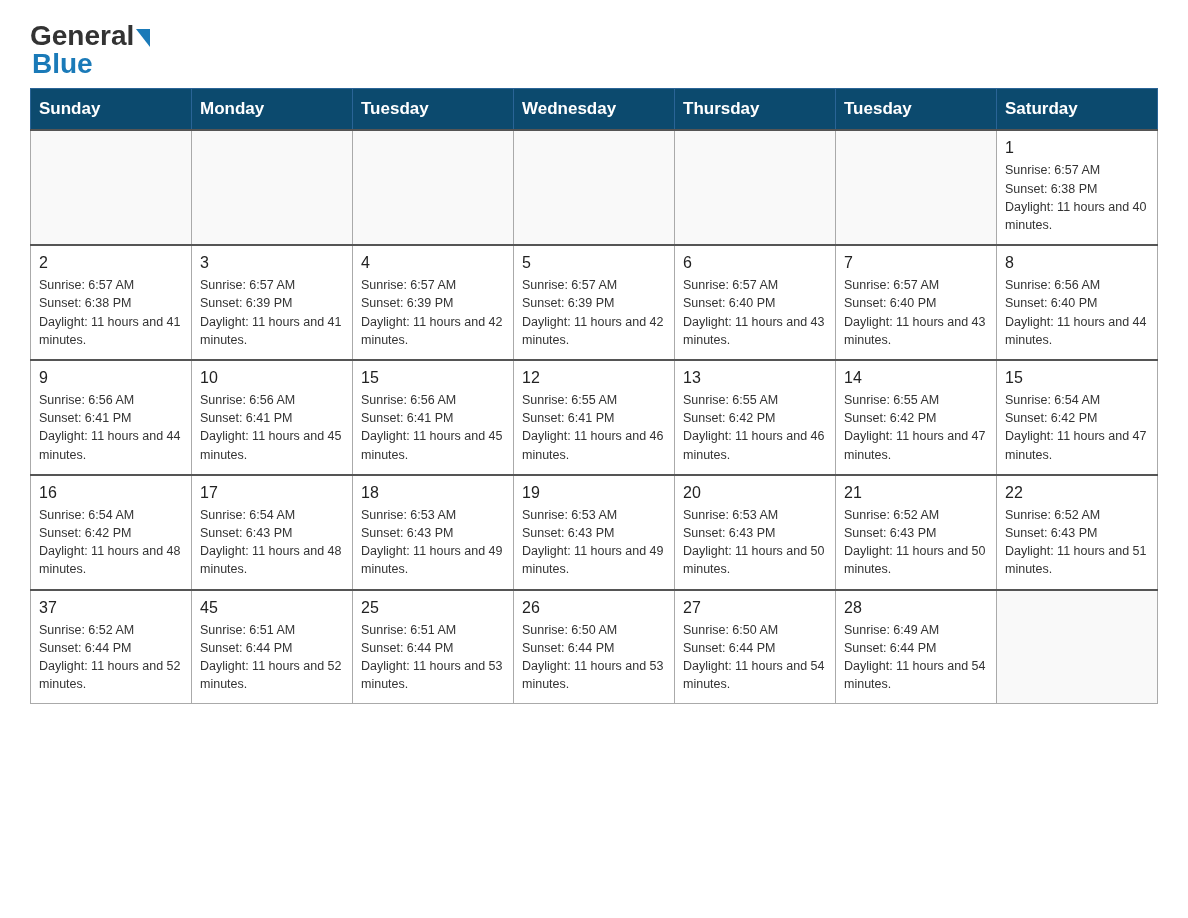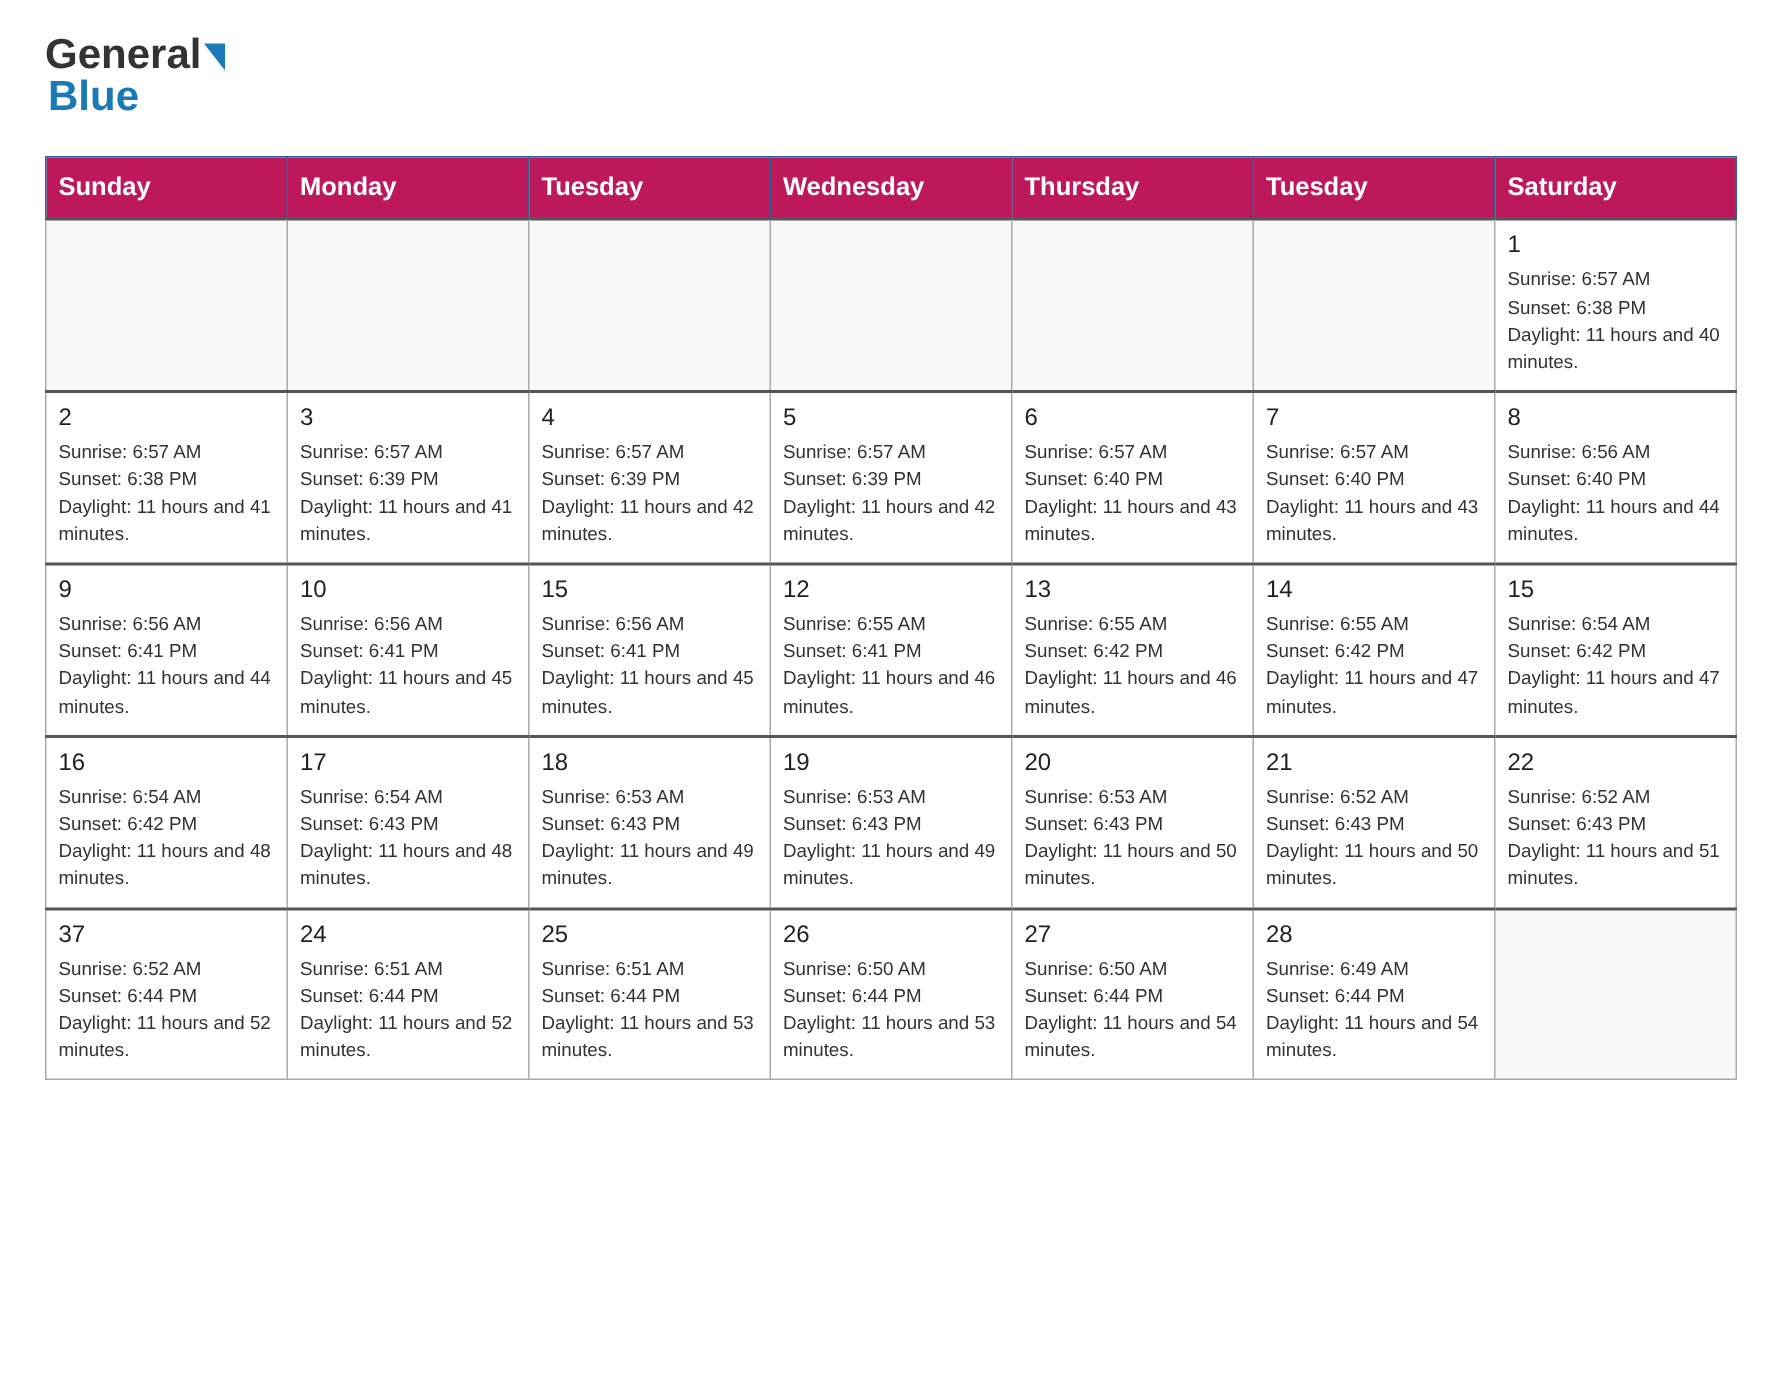--- a/index.html
+++ b/index.html
@@ -7,21 +7,21 @@
       font-family: Arial, sans-serif;
       background: #fff;
       width: 1188px;
       min-height: 918px;
       padding: 20px 30px;
     }
     .header {
       display: flex;
       justify-content: space-between;
       align-items: flex-start;
-      margin-bottom: 24px;
+      margin-bottom: 8px;
     }
     .logo {
       display: flex;
       flex-direction: column;
       align-items: flex-start;
     }
     .logo-top {
       display: flex;
       align-items: center;
     }
@@ -61,21 +61,21 @@
       font-size: 22px;
       color: #444;
       margin-top: 4px;
     }
     .calendar {
       width: 100%;
       border-collapse: collapse;
       border: 1px solid #555;
     }
     .calendar th {
-      background-color: #be185d;
+      background-color: #0c4a6e;
       color: #fff;
       font-size: 17px;
       font-weight: bold;
       padding: 10px 8px;
       text-align: left;
       border: 1px solid #2a6496;
     }
     .calendar td {
       width: 14.28%;
       vertical-align: top;
@@ -278,21 +278,21 @@
         </td>
       </tr>
       <tr class="week-row">
         <td>
           <span class="day-number">37</span>
           <div class="day-info" style="white-space: pre-line;">Sunrise: 6:52 AM
 Sunset: 6:44 PM
 Daylight: 11 hours and 52 minutes.</div>
         </td>
         <td>
-          <span class="day-number">24</span>
+          <span class="day-number">45</span>
           <div class="day-info" style="white-space: pre-line;">Sunrise: 6:51 AM
 Sunset: 6:44 PM
 Daylight: 11 hours and 52 minutes.</div>
         </td>
         <td>
           <span class="day-number">25</span>
           <div class="day-info" style="white-space: pre-line;">Sunrise: 6:51 AM
 Sunset: 6:44 PM
 Daylight: 11 hours and 53 minutes.</div>
         </td>

